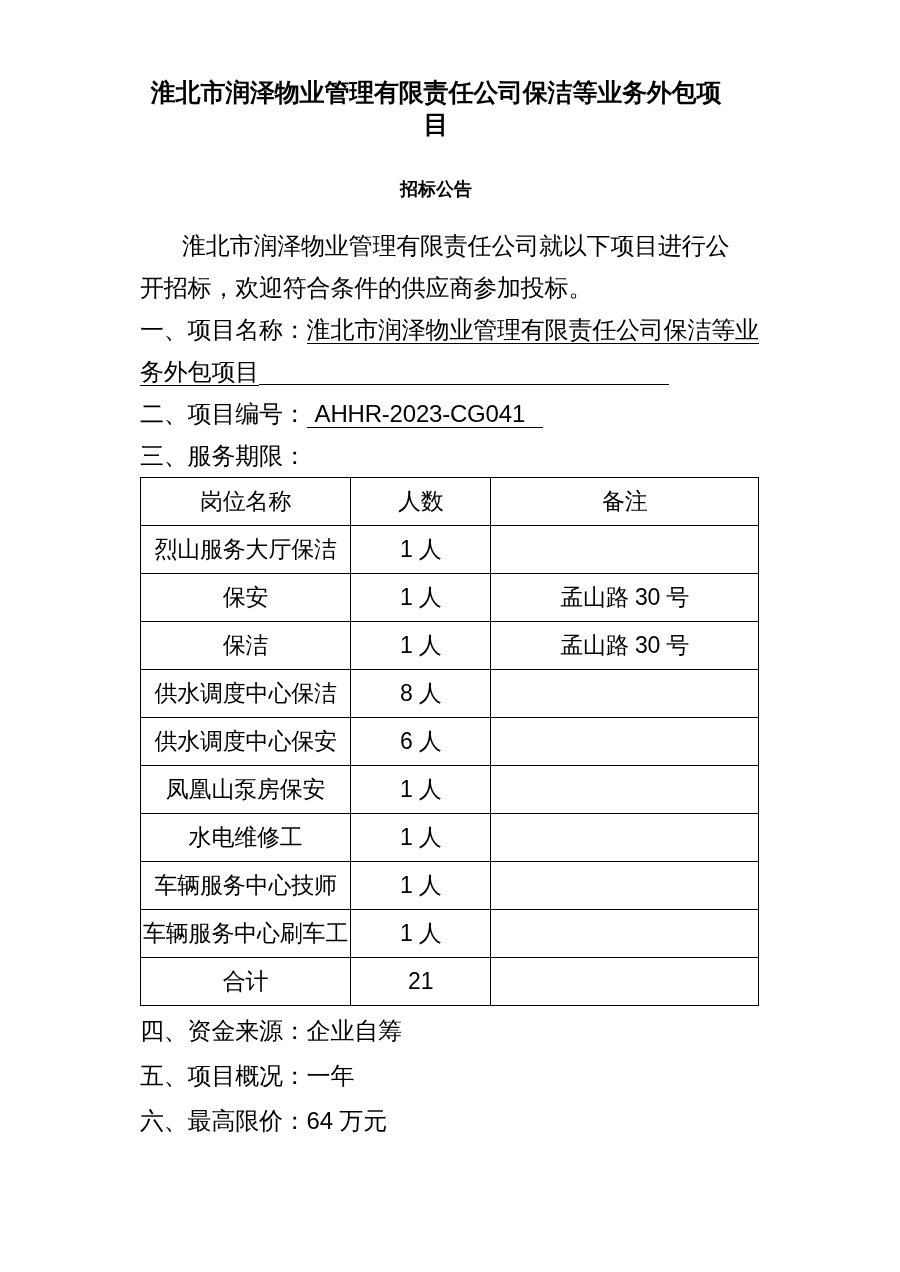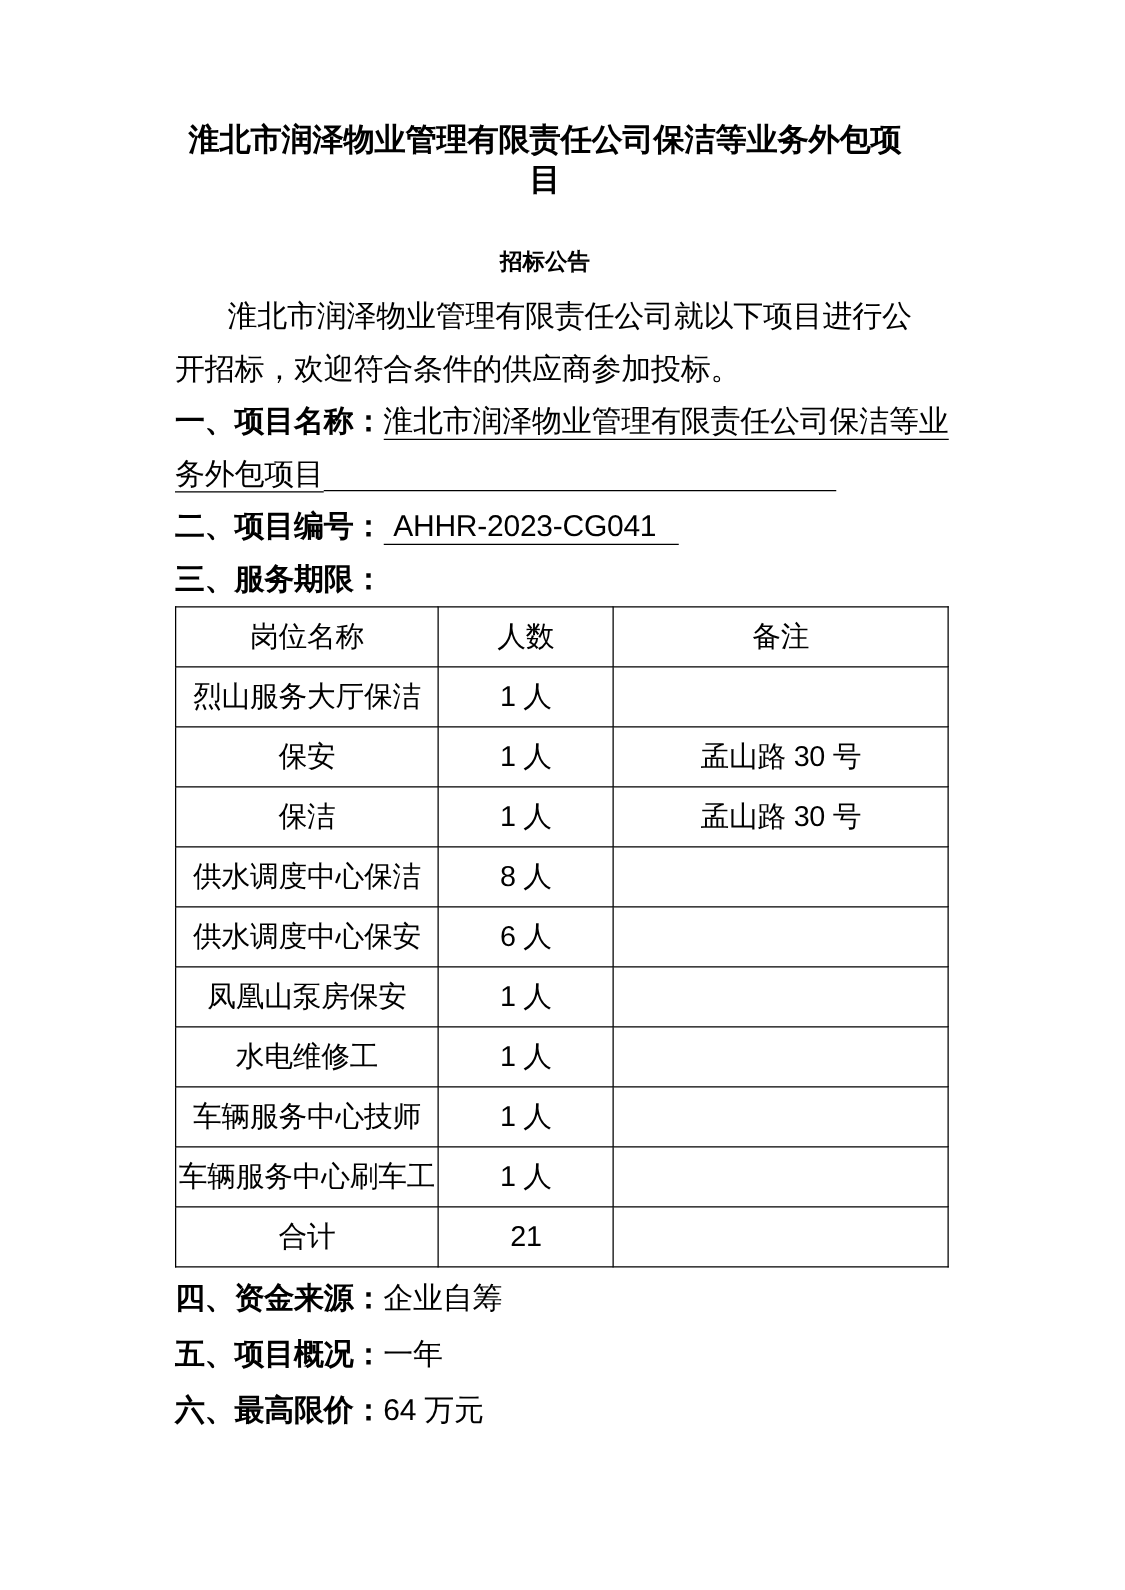--- a/index.html
+++ b/index.html
@@ -9,56 +9,56 @@
   }
   .page {
     position: relative;
     width: 900px;
     height: 1272px;
     margin: 0 auto;
     background: #ffffff;
     color: #000000;
     font-family: "Liberation Sans", "DejaVu Sans", sans-serif;
     box-sizing: border-box;
-    padding: 96px 130px 0 140px;
+    padding: 76px 130px 0 140px;
     overflow: hidden;
   }
   .doc-title {
     margin: 0;
     padding: 0 38px 0 0;
     font-size: 25px;
     font-weight: bold;
     line-height: 32px;
     text-align: center;
     letter-spacing: -0.2px;
   }
   .doc-subtitle {
     margin: 33px 0 0 0;
     padding: 0 38px 0 0;
     font-size: 18px;
     font-weight: bold;
     line-height: 32px;
     text-align: center;
   }
   .intro {
-    margin: 8px 0 0 0;
+    margin: 20px 0 0 0;
     padding-right: 24px;
     font-size: 24px;
     line-height: 42px;
     text-indent: 42px;
     letter-spacing: -0.2px;
   }
   .doc-line {
     margin: 0;
     font-size: 24px;
     line-height: 42px;
     letter-spacing: -0.2px;
   }
   .doc-line .lbl {
-    font-weight: bold;
+    font-weight: normal;
   }
   .u {
     border-bottom: 1.5px solid #000;
   }
   .u-pad {
     padding: 0 18px 0 8px;
   }
   .u-fill {
     display: inline-block;
     width: 410px;

